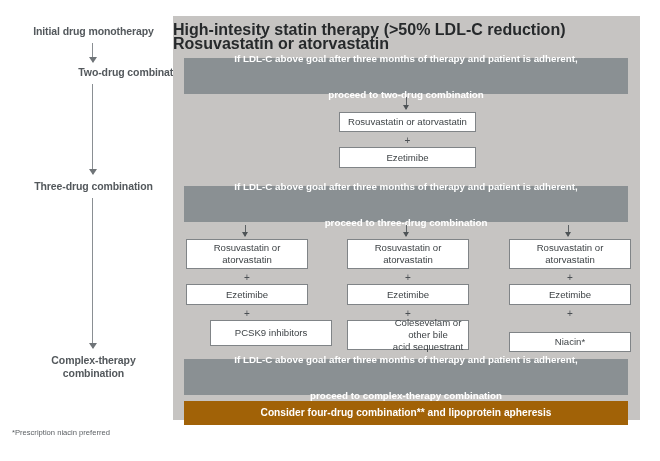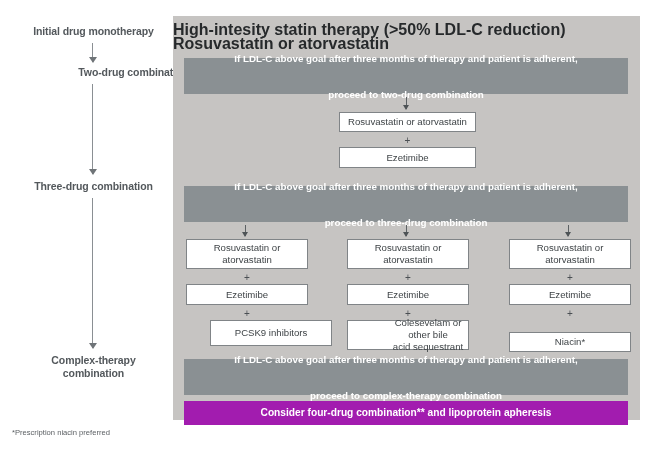--- a/index.html
+++ b/index.html
@@ -86,21 +86,21 @@
     display: flex;
     flex-direction: column;
     align-items: center;
     justify-content: center;
     gap: 23px;
   }
 
   
   .dark-bar {
     position: absolute;
-    background: #a21caf;
+    background: #a16207;
     color: #ffffff;
     font-size: 10.2px;
     font-weight: bold;
     text-align: center;
     line-height: 14px;
     display: flex;
     align-items: center;
     justify-content: center;
   }
 

